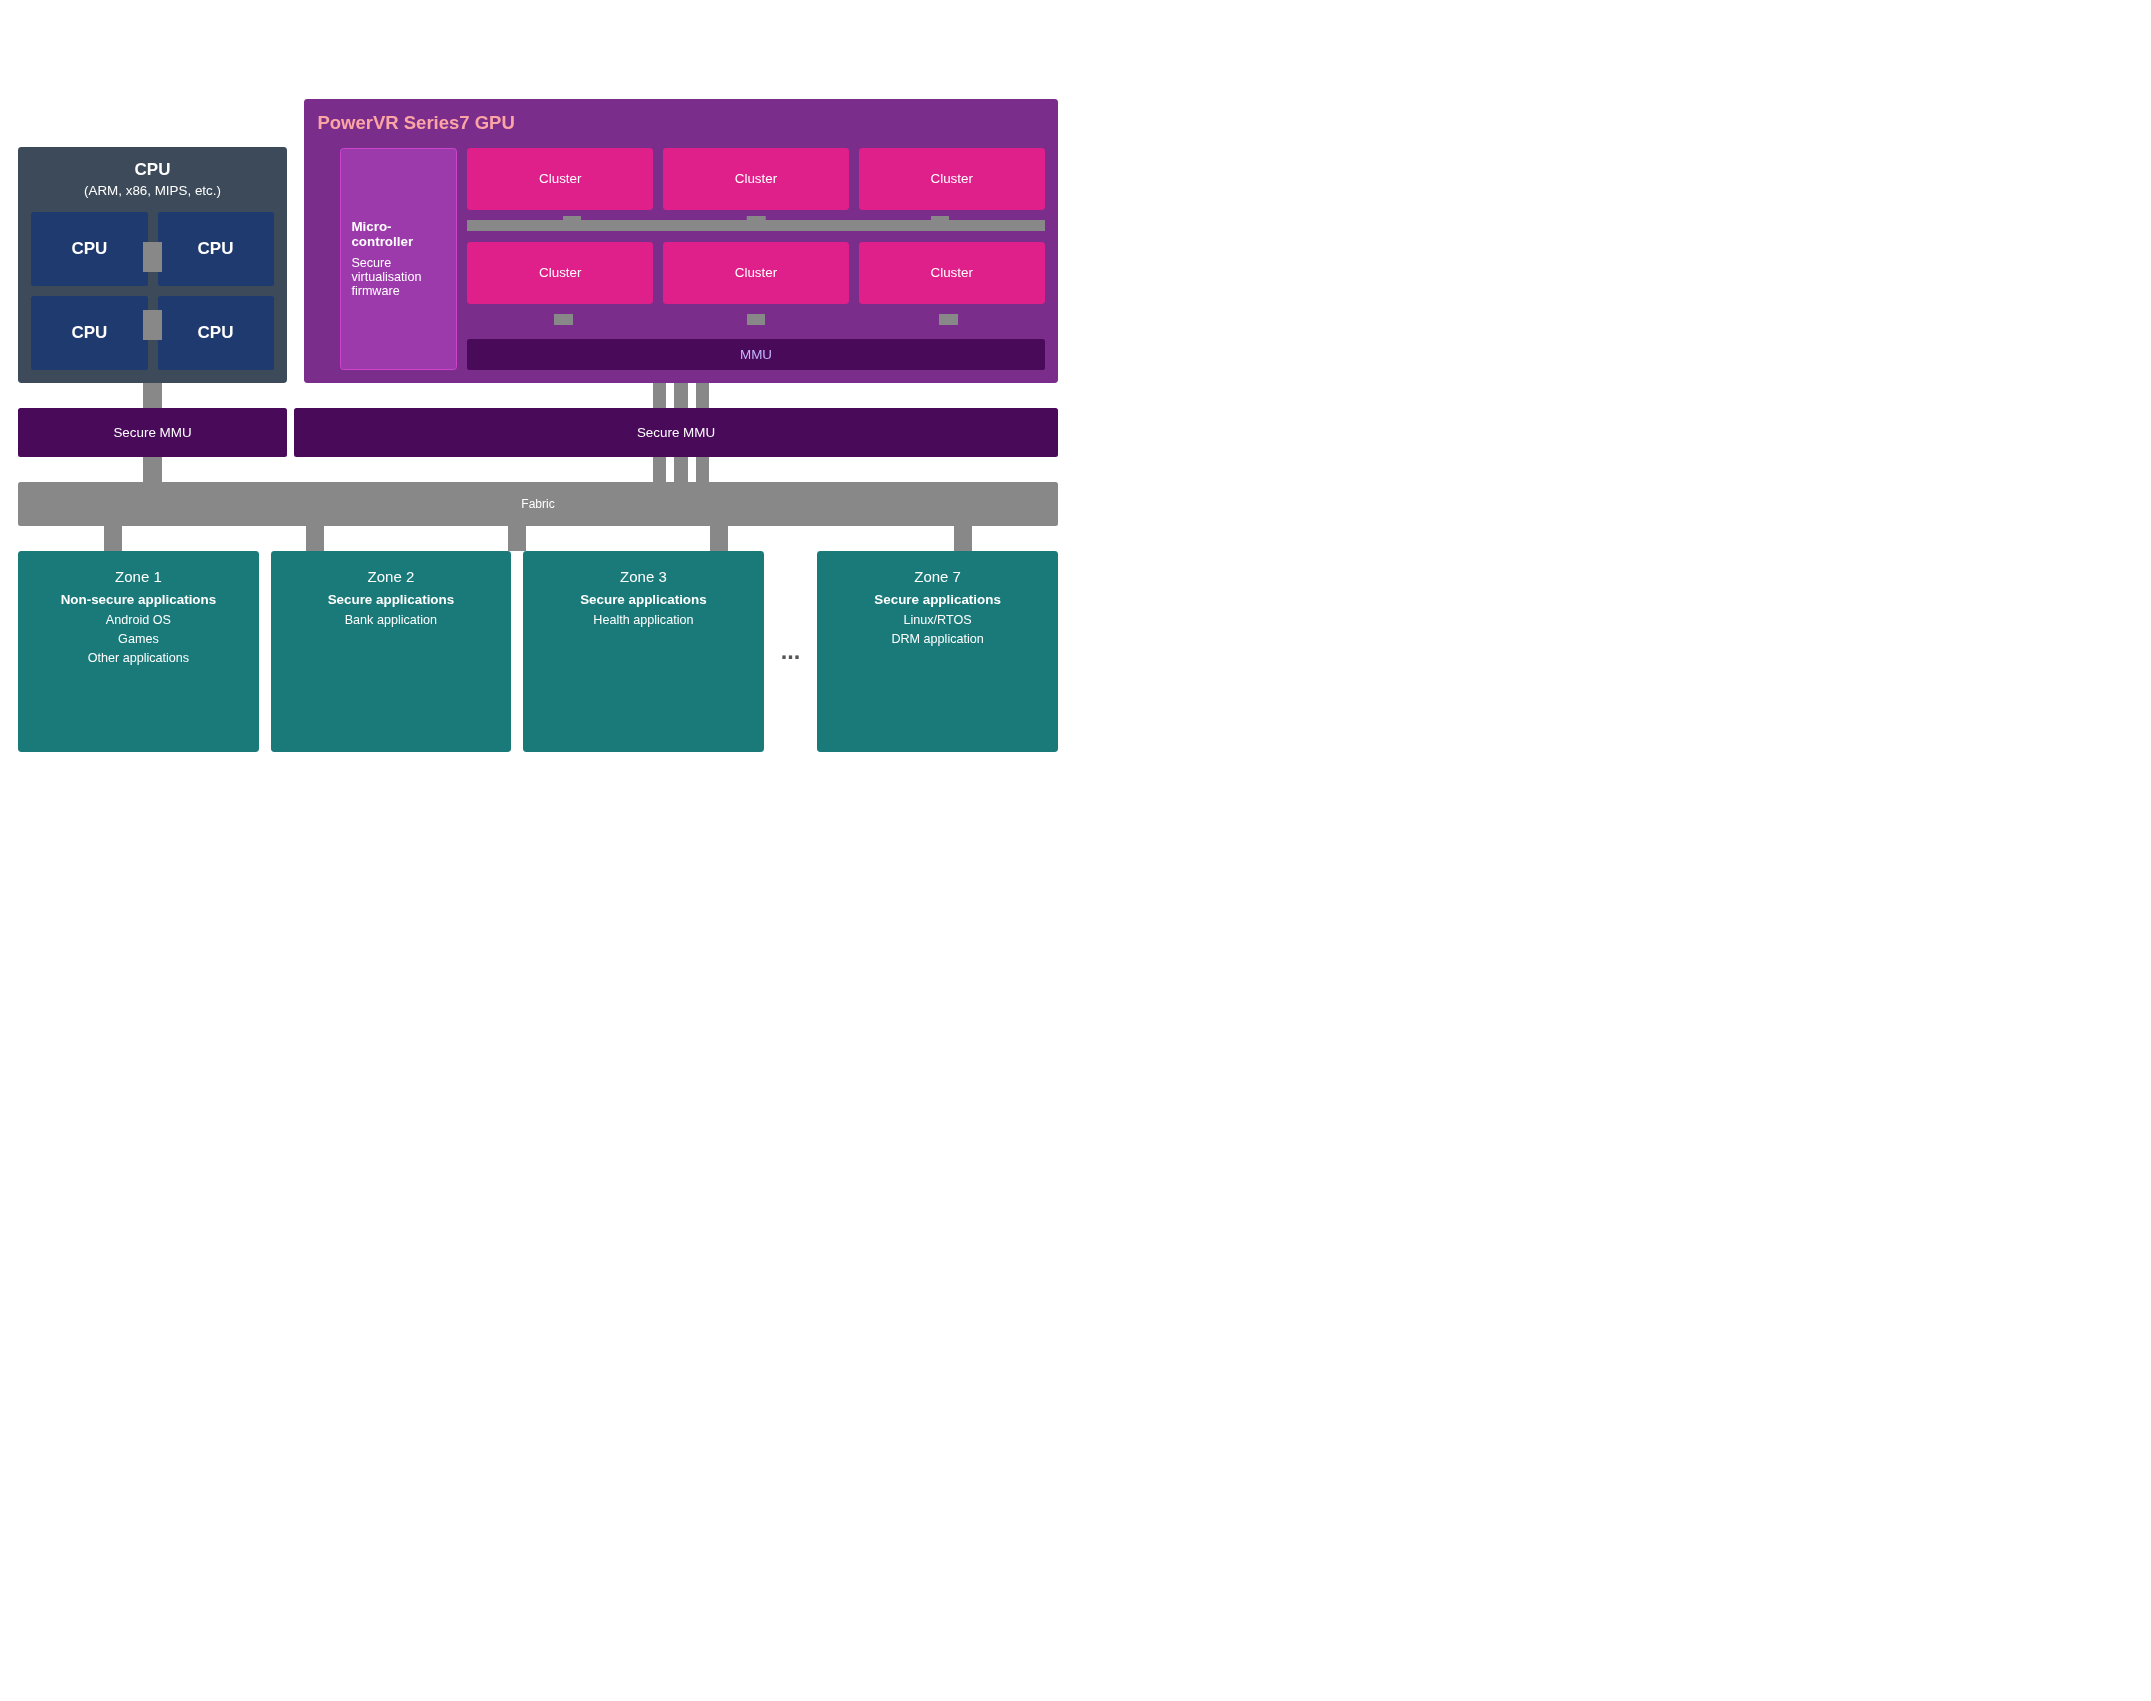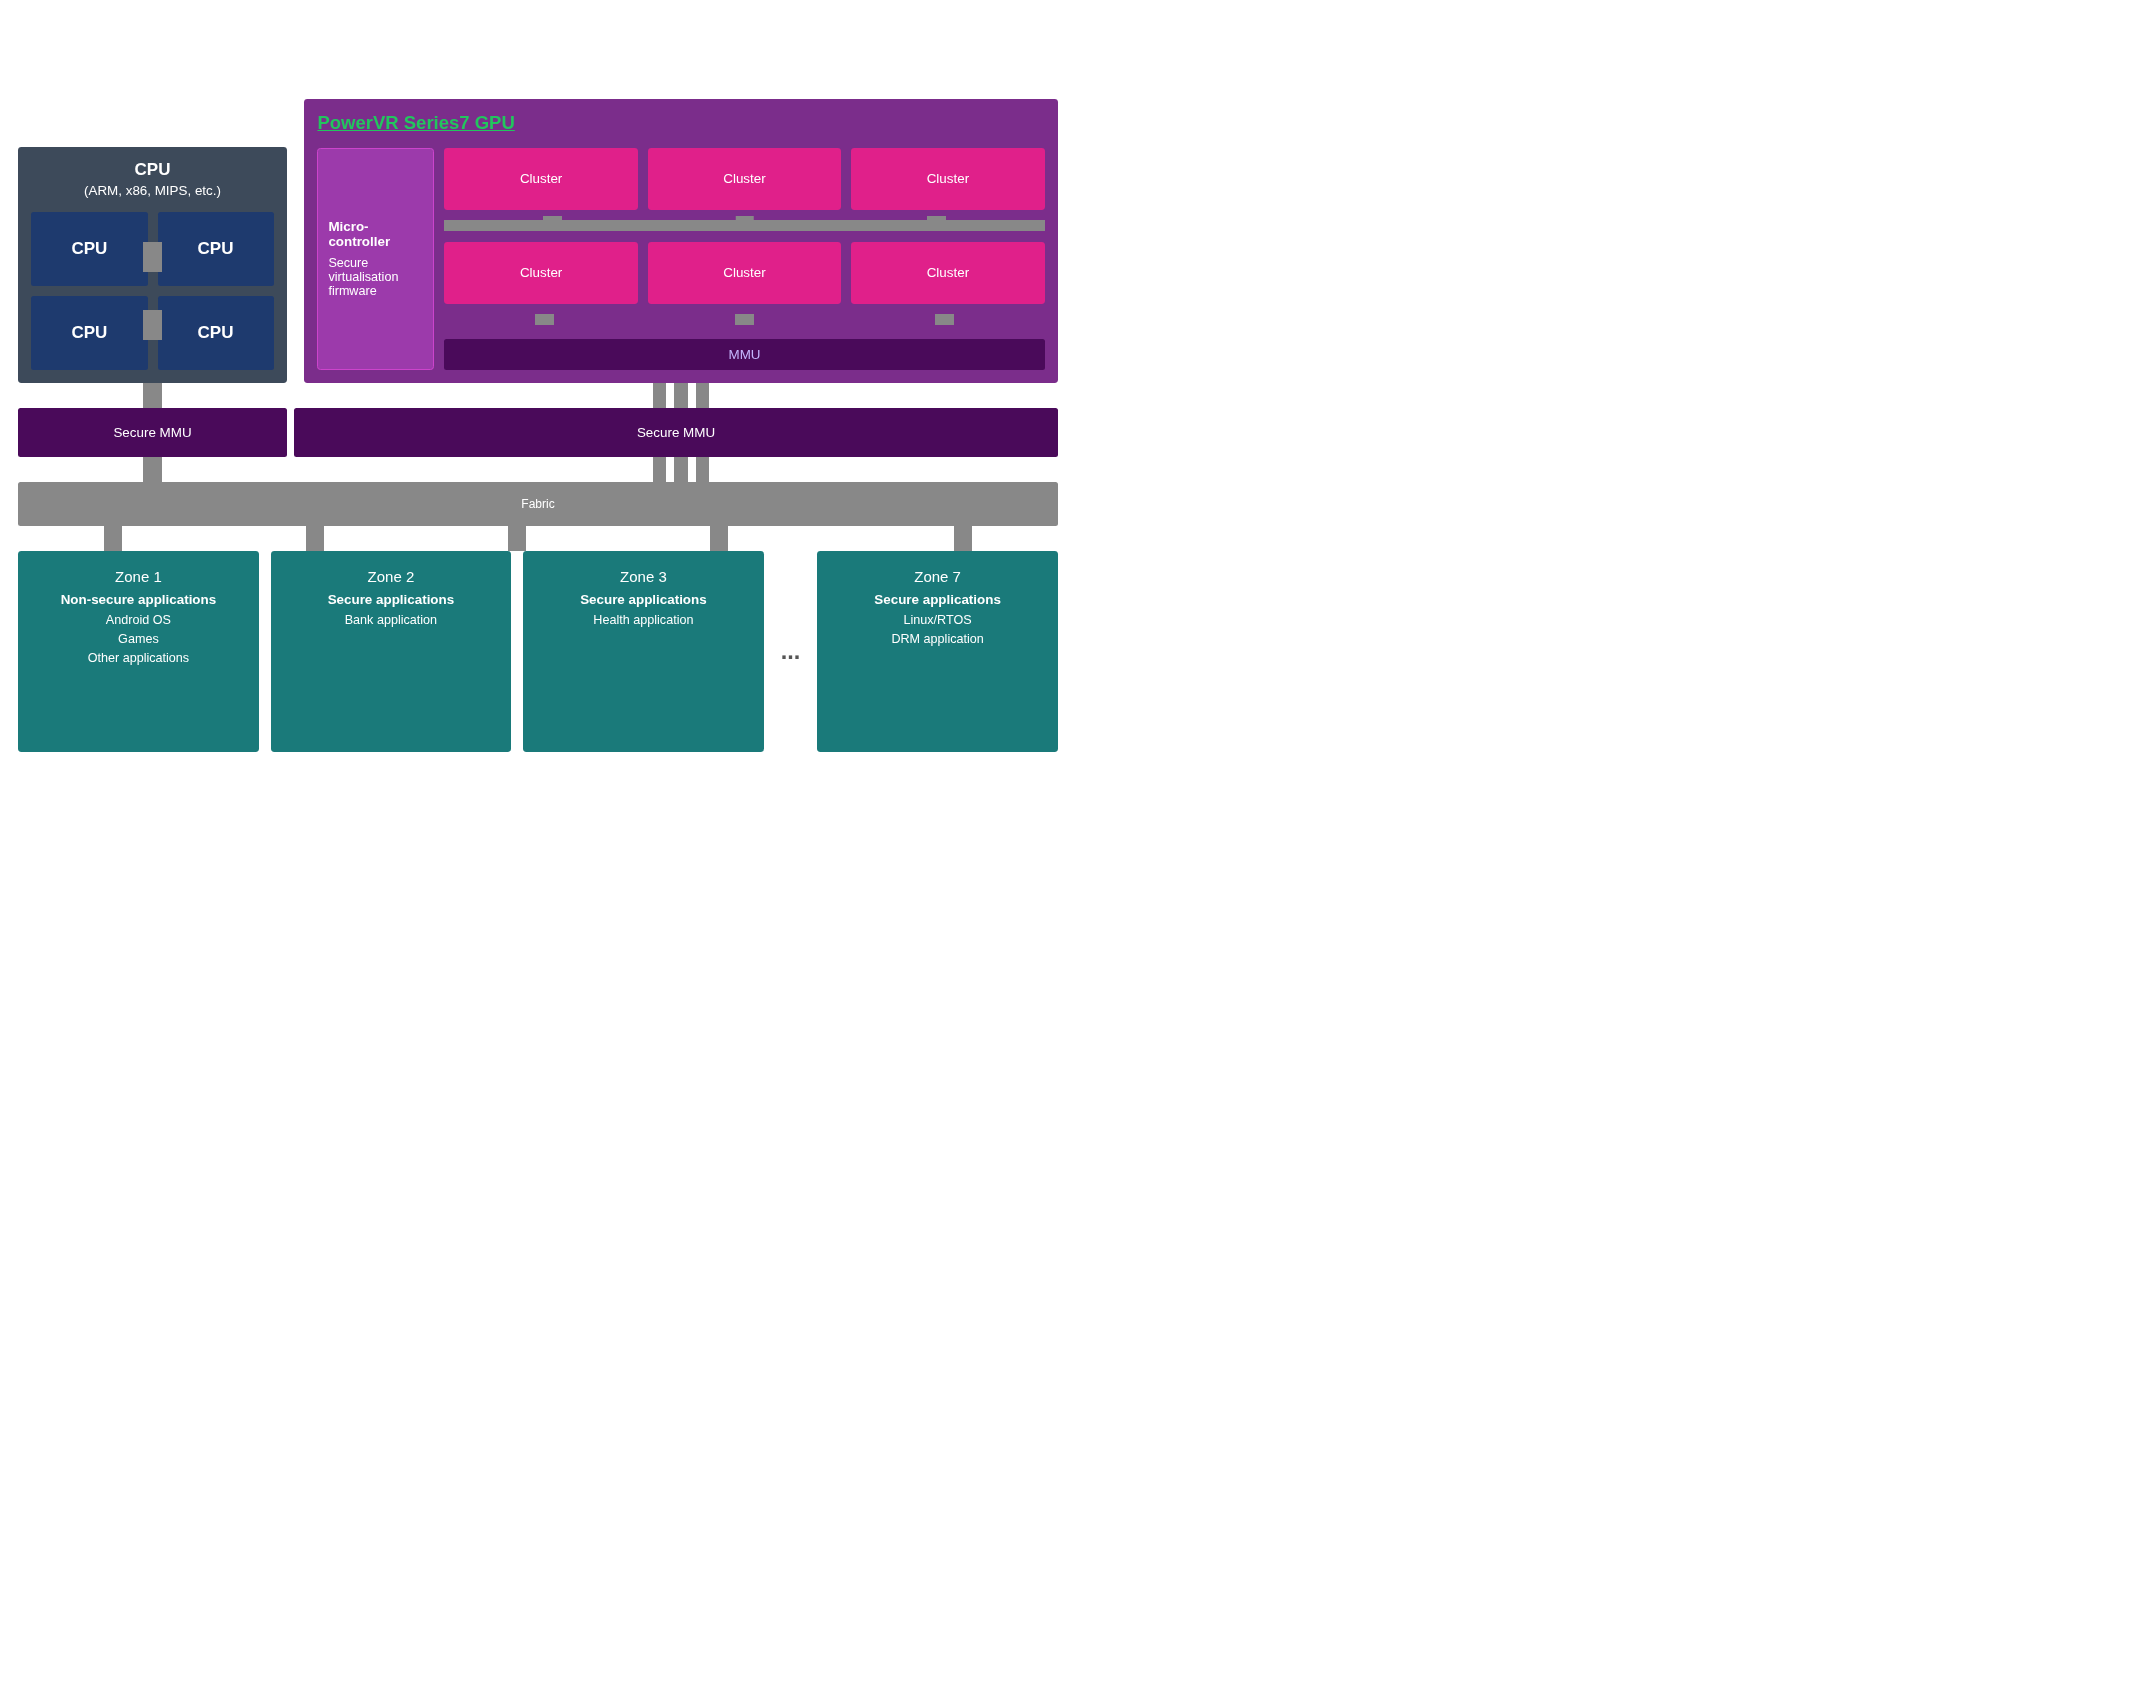--- a/index.html
+++ b/index.html
@@ -67,42 +67,42 @@
 
     
     .gpu-block {
       background: #7b2d8b;
       border-radius: 3.4px;
       padding: 13.4px;
       flex: 1;
       position: relative;
     }
     .gpu-block-title {
-      color: #22c55e;
+      color: #fca5a5;
       font-size: 18.5px;
       font-weight: bold;
       margin-bottom: 13.4px;
-      text-decoration: underline;
     }
     .gpu-inner {
       display: flex;
       gap: 10px;
     }
     .gpu-microcontroller {
       background: #9c3aab;
       border: 1.7px solid #cc44cc;
       border-radius: 3.4px;
       padding: 13.4px 10px;
       color: #ffffff;
       font-size: 12.6px;
       width: 117px;
       flex-shrink: 0;
       display: flex;
       flex-direction: column;
       justify-content: center;
+      margin-left: 23px;
     }
     .gpu-microcontroller-title {
       font-weight: bold;
       font-size: 13.4px;
       margin-bottom: 6.7px;
     }
     .gpu-clusters {
       flex: 1;
       display: flex;
       flex-direction: column;

